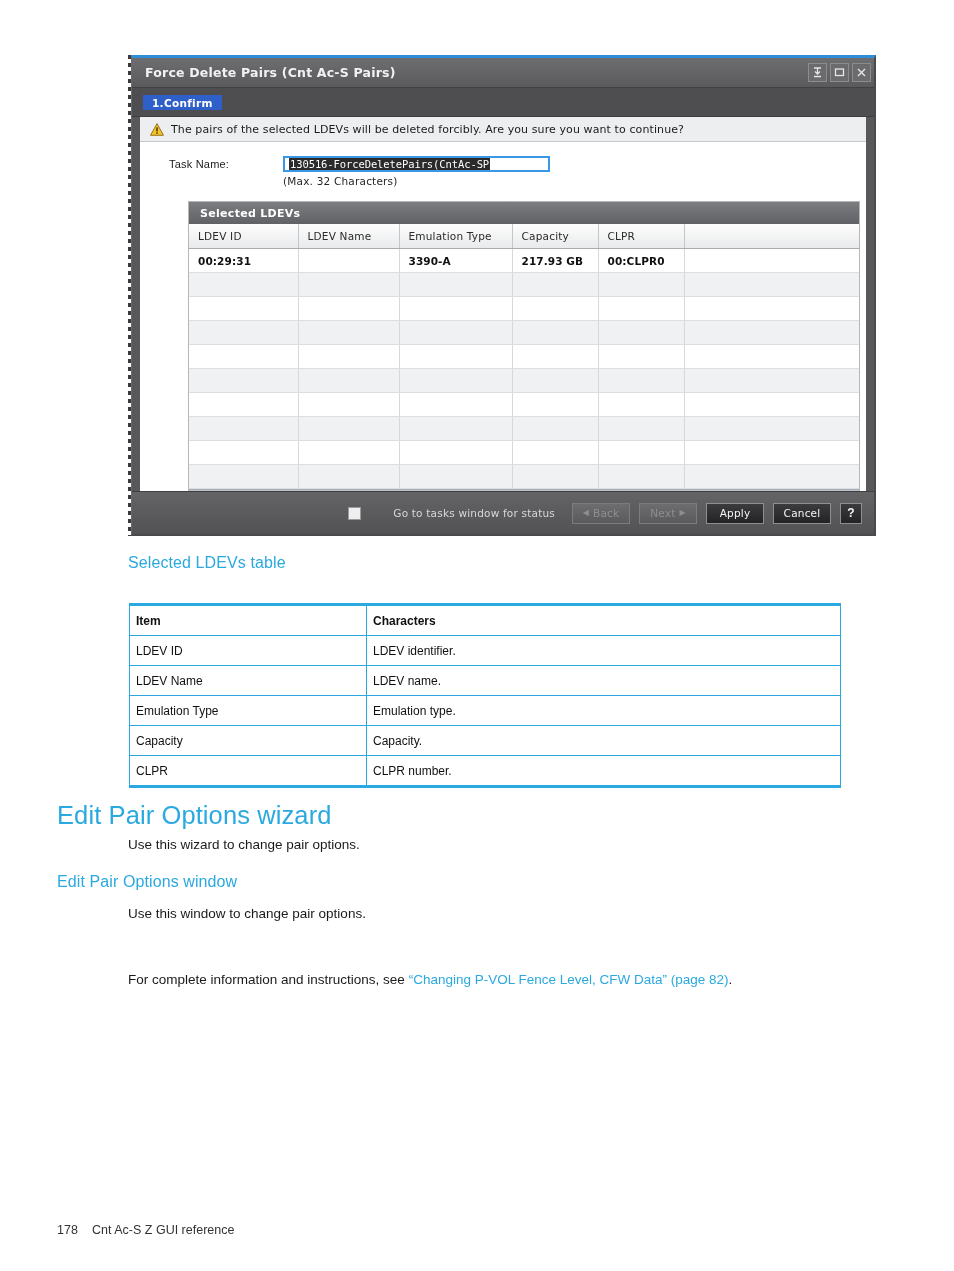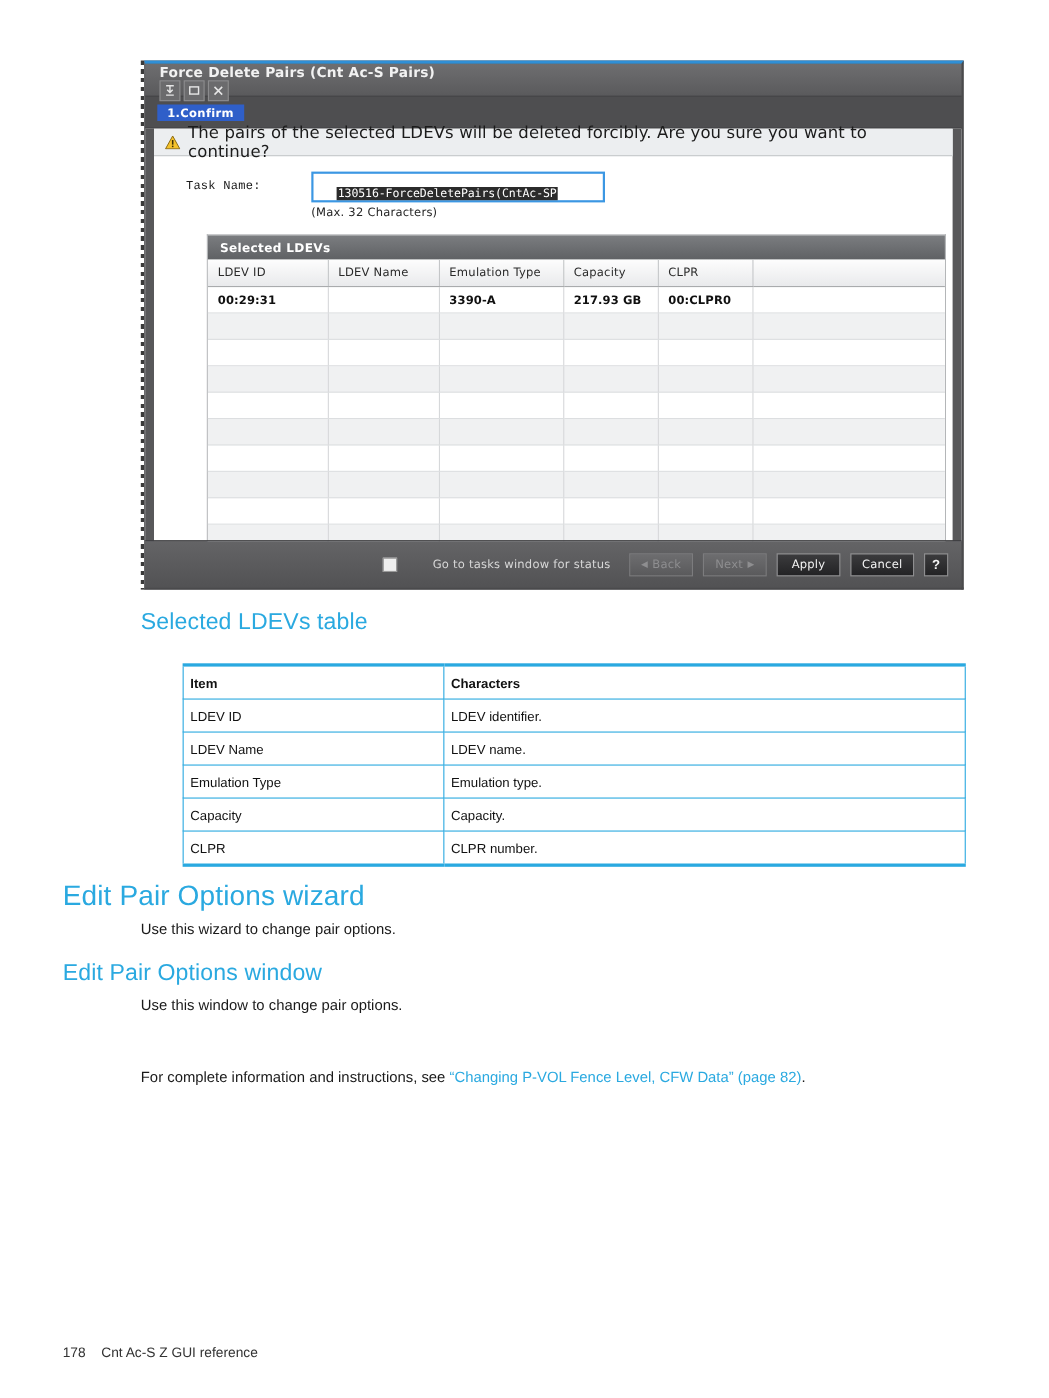--- a/index.html
+++ b/index.html
@@ -43,25 +43,24 @@
     border-right: 2px solid #4a4a4c;
     border-bottom: 2px solid #4a4a4c;
     border-left: 1px solid #6a6a6c;
   }
 
   
   .titlebar {
     height: 30px;
     background: linear-gradient(to bottom, #6e6e70 0%, #5a5a5c 100%);
     display: flex;
-    align-items: flex-start;
+    align-items: center;
     padding: 0 3px 0 13px;
     box-sizing: border-box;
     border-bottom: 1px solid #414143;
-    flex-direction: column;
   }
   .title-text {
     color: #f2f2f2;
     font-size: 12.5px;
     font-weight: bold;
     letter-spacing: 0.2px;
     font-family: "DejaVu Sans", sans-serif;
     flex: 1;
     white-space: nowrap;
   }
@@ -111,47 +110,47 @@
   .warnbar {
     height: 24px;
     background: #eceef0;
     border-bottom: 1px solid #c7c9cb;
     display: flex;
     align-items: center;
     padding-left: 10px;
     gap: 7px;
   }
   .warn-msg {
-    font-size: 15px;
+    font-size: 11px;
     color: #1b1b1b;
     font-family: "DejaVu Sans", sans-serif;
     letter-spacing: 0.1px;
   }
   .tri-warn { display:block; }
 
   .taskrow {
     display: flex;
     align-items: center;
     margin: 14px 0 0 29px;
   }
   .task-label {
     font-size: 11px;
     color: #1b1b1b;
-    font-family: Liberation Mono, monospace;
+    font-family: Liberation Sans, sans-serif;
     width: 114px;
     letter-spacing: 0.2px;
   }
   .task-input {
     width: 267px;
-    height: 28px;
+    height: 16px;
     border: 2px solid #3b97e3;
     background: #ffffff;
     display: flex;
-    align-items: flex-end;
-    padding-left: 21px;
+    align-items: flex-start;
+    padding-left: 4px;
     box-sizing: border-box;
   }
   .task-input .sel {
     background: #2b2b2b;
     color: #ffffff;
     font-size: 10.5px;
     font-family: "DejaVu Sans Mono", monospace;
     letter-spacing: -0.1px;
     padding: 0 1px;
     white-space: nowrap;
@@ -286,21 +285,21 @@
     font-weight: bold;
     display: flex; align-items: center; justify-content: center;
     box-sizing: border-box;
   }
   .arr { font-size: 8px; line-height: 1; }
 
   
   .doc-h2 {
     position: absolute;
     color: #2aa9e0;
-    font-size: 21px;
+    font-size: 16px;
     font-family: "Liberation Sans", sans-serif;
     font-weight: normal;
     letter-spacing: 0.1px;
     white-space: nowrap;
   }
   .doc-h1 {
     position: absolute;
     color: #2aa9e0;
     font-size: 25.5px;
     font-family: "Liberation Sans", sans-serif;
@@ -317,21 +316,20 @@
   }
   .doc-link { color: #2aa9e0; }
 
   .doctable {
     position: absolute;
     left: 129px;
     top: 603px;
     width: 712px;
     border-collapse: collapse;
     table-layout: fixed;
-    margin-left: 37px;
   }
   .doctable th, .doctable td {
     border: 1px solid #2aa9e0;
     font-size: 12px;
     font-family: "Liberation Sans", sans-serif;
     color: #111111;
     text-align: left;
     padding: 5px 0 5px 6px;
     height: 19px;
     font-weight: normal;

